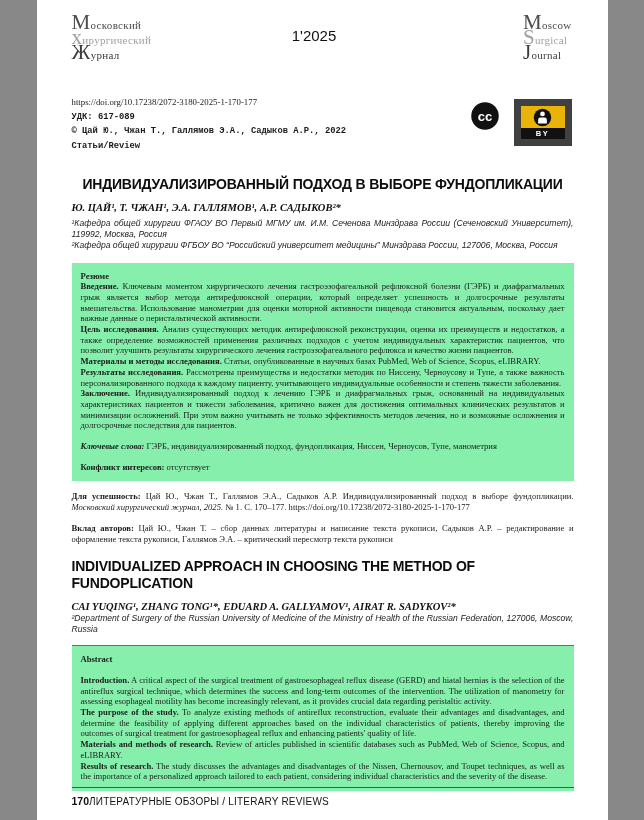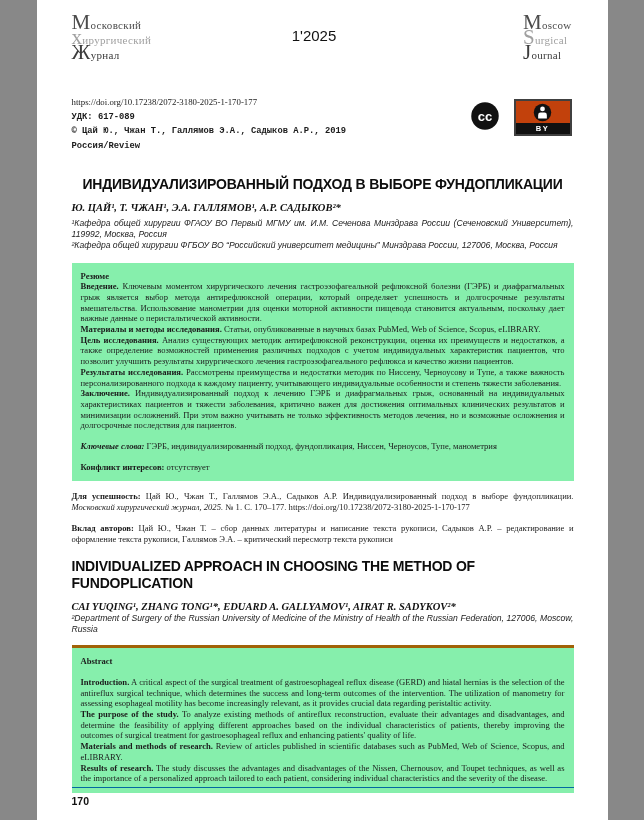--- a/index.html
+++ b/index.html
@@ -32,21 +32,21 @@
 
   
   .meta { margin-top:97px; width:460px; }
   .meta p { font-size:8.8px; line-height:10px; margin-bottom:4.5px; }
   .doi { color:#222; }
   .meta .b { font-weight:bold;font-family:Liberation Mono, monospace; }
 
   
   .license { position:absolute; right:36px; top:99px; display:flex; align-items:flex-start; gap:14px; }
   .cc-roundel { width:30px; height:30px; margin-top:2px; }
-  .by-box { width:58px; border:2px solid #404040; background:#c2410c; }
+  .by-box { width:58px; border:7px solid #404040; background:#eab308; }
   .by-top { height:22px; display:flex; align-items:center; justify-content:center; }
   .by-top svg { width:19px; height:19px; }
   .by-bar {
     height:11px; background:#111; color:#fff; text-align:center;
     font-family:"Liberation Sans", sans-serif; font-weight:bold;
     font-size:7.5px; line-height:11px; letter-spacing:1.5px;
   }
 
   
   .title {
@@ -66,21 +66,21 @@
   }
 
   
   .graybox { background:#86efac; padding:8px 9px 9px 9px; margin-top:12px; }
   .graybox p { font-size:8.6px; line-height:10.7px; text-align:justify; }
   .graybox .hd { font-weight:bold; text-align:left; }
   .graybox .b { font-weight:bold; }
   .graybox .bi { font-weight:bold; font-style:italic; }
   .kw { margin-top:10px; }
   .conflict { margin-top:10px; }
-  .abstract-box { border-top:3px solid #a16207; margin-top:10px; }
+  .abstract-box { border-top:1px solid #a16207; margin-top:10px; }
   .abstract-box .hd { margin-bottom:10px; }
 
   
   .cite, .contrib { margin-top:10px; font-size:8.6px; line-height:10.7px; text-align:justify; }
   .cite .b, .contrib .b { font-weight:bold; }
   .cite .i { font-style:italic; }
 
   
   .footer {
     position:absolute; left:35px; right:34px; bottom:13px;
@@ -123,34 +123,34 @@
       </div>
       <div class="by-bar">BY</div>
     </div>
   </div>
 
   <div class="content">
 
     <div class="meta">
       <p class="doi">https://doi.org/10.17238/2072-3180-2025-1-170-177</p>
       <p class="b">УДК: 617-089</p>
-      <p class="b">© Цай Ю., Чжан Т., Галлямов Э.А., Садыков А.Р., 2019</p>
-      <p class="b">Россия/Review</p>
+      <p class="b">© Цай Ю., Чжан Т., Галлямов Э.А., Садыков А.Р., 2022</p>
+      <p class="b">Статьи/Review</p>
     </div>
 
     <h1 class="title title-ru">ИНДИВИДУАЛИЗИРОВАННЫЙ ПОДХОД В ВЫБОРЕ ФУНДОПЛИКАЦИИ</h1>
     <p class="authors">Ю. ЦАЙ¹, Т. ЧЖАН¹, Э.А. ГАЛЛЯМОВ¹, А.Р. САДЫКОВ²*</p>
     <p class="affil">¹Кафедра общей хирургии ФГАОУ ВО Первый МГМУ им. И.М. Сеченова Минздрава России (Сеченовский Университет), 119992, Москва, Россия</p>
     <p class="affil" style="margin-top:0;">²Кафедра общей хирургии ФГБОУ ВО “Российский университет медицины” Минздрава России, 127006, Москва, Россия</p>
 
     <div class="graybox">
       <p class="hd">Резюме</p>
       <p><span class="b">Введение.</span><span> Ключевым моментом хирургического лечения гастроэзофагеальной рефлюксной болезни (ГЭРБ) и диафрагмальных грыж является выбор метода антирефлюксной операции, который определяет успешность и долгосрочные результаты вмешательства. Использование манометрии для оценки моторной активности пищевода становится актуальным, поскольку дает важные данные о перистальтической активности.</span></p>
+      <p><span class="b">Цель исследования.</span><span> Анализ существующих методик антирефлюксной реконструкции, оценка их преимуществ и недостатков, а также определение возможностей применения различных подходов с учетом индивидуальных характеристик пациентов, что позволит улучшить результаты хирургического лечения гастроэзофагеального рефлюкса и качество жизни пациентов.</span></p>
       <p><span class="b">Материалы и методы исследования.</span><span> Статьи, опубликованные в научных базах PubMed, Web of Science, Scopus, eLIBRARY.</span></p>
-      <p><span class="b">Цель исследования.</span><span> Анализ существующих методик антирефлюксной реконструкции, оценка их преимуществ и недостатков, а также определение возможностей применения различных подходов с учетом индивидуальных характеристик пациентов, что позволит улучшить результаты хирургического лечения гастроэзофагеального рефлюкса и качество жизни пациентов.</span></p>
       <p><span class="b">Результаты исследования.</span><span> Рассмотрены преимущества и недостатки методик по Ниссену, Черноусову и Тупе, а также важность персонализированного подхода к каждому пациенту, учитывающего индивидуальные особенности и степень тяжести заболевания.</span></p>
       <p><span class="b">Заключение.</span><span> Индивидуализированный подход к лечению ГЭРБ и диафрагмальных грыж, основанный на индивидуальных характеристиках пациентов и тяжести заболевания, критично важен для достижения оптимальных клинических результатов и минимизации осложнений. При этом важно учитывать не только эффективность методов лечения, но и возможные осложнения и долгосрочные последствия для пациентов.</span></p>
       <p class="kw"><span class="bi">Ключевые слова:</span><span> ГЭРБ, индивидуализированный подход, фундопликация, Ниссен, Черноусов, Тупе, манометрия</span></p>
       <p class="conflict"><span class="b">Конфликт интересов:</span><span> отсутствует</span></p>
     </div>
 
     <p class="cite"><span class="b">Для успешность:</span><span> Цай Ю., Чжан Т., Галлямов Э.А., Садыков А.Р. Индивидуализированный подход в выборе фундопликации. </span><span class="i">Московский хирургический журнал, 2025.</span><span> № 1. С. 170–177. https://doi.org/10.17238/2072-3180-2025-1-170-177</span></p>
 
     <p class="contrib"><span class="b">Вклад авторов:</span><span> Цай Ю., Чжан Т. – сбор данных литературы и написание текста рукописи, Садыков А.Р. – редактирование и оформление текста рукописи, Галлямов Э.А. – критический пересмотр текста рукописи</span></p>
 
@@ -162,15 +162,16 @@
       <p class="hd">Abstract</p>
       <p><span class="b">Introduction.</span><span> A critical aspect of the surgical treatment of gastroesophageal reflux disease (GERD) and hiatal hernias is the selection of the antireflux surgical technique, which determines the success and long-term outcomes of the intervention. The utilization of manometry for assessing esophageal motility has become increasingly relevant, as it provides crucial data regarding peristaltic activity.</span></p>
       <p><span class="b">The purpose of the study.</span><span> To analyze existing methods of antireflux reconstruction, evaluate their advantages and disadvantages, and determine the feasibility of applying different approaches based on the individual characteristics of patients, thereby improving the outcomes of surgical treatment for gastroesophageal reflux and enhancing patients' quality of life.</span></p>
       <p><span class="b">Materials and methods of research.</span><span> Review of articles published in scientific databases such as PubMed, Web of Science, Scopus, and eLIBRARY.</span></p>
       <p><span class="b">Results of research.</span><span> The study discusses the advantages and disadvantages of the Nissen, Chernousov, and Toupet techniques, as well as the importance of a personalized approach tailored to each patient, considering individual characteristics and the severity of the disease.</span></p>
     </div>
   </div>
 
   <div class="footer">
     <span class="page-num">170</span>
+    <span class="footer-section">ЛИТЕРАТУРНЫЕ ОБЗОРЫ / LITERARY REVIEWS</span>
   </div>
 
 </div>
 
 </body></html>

